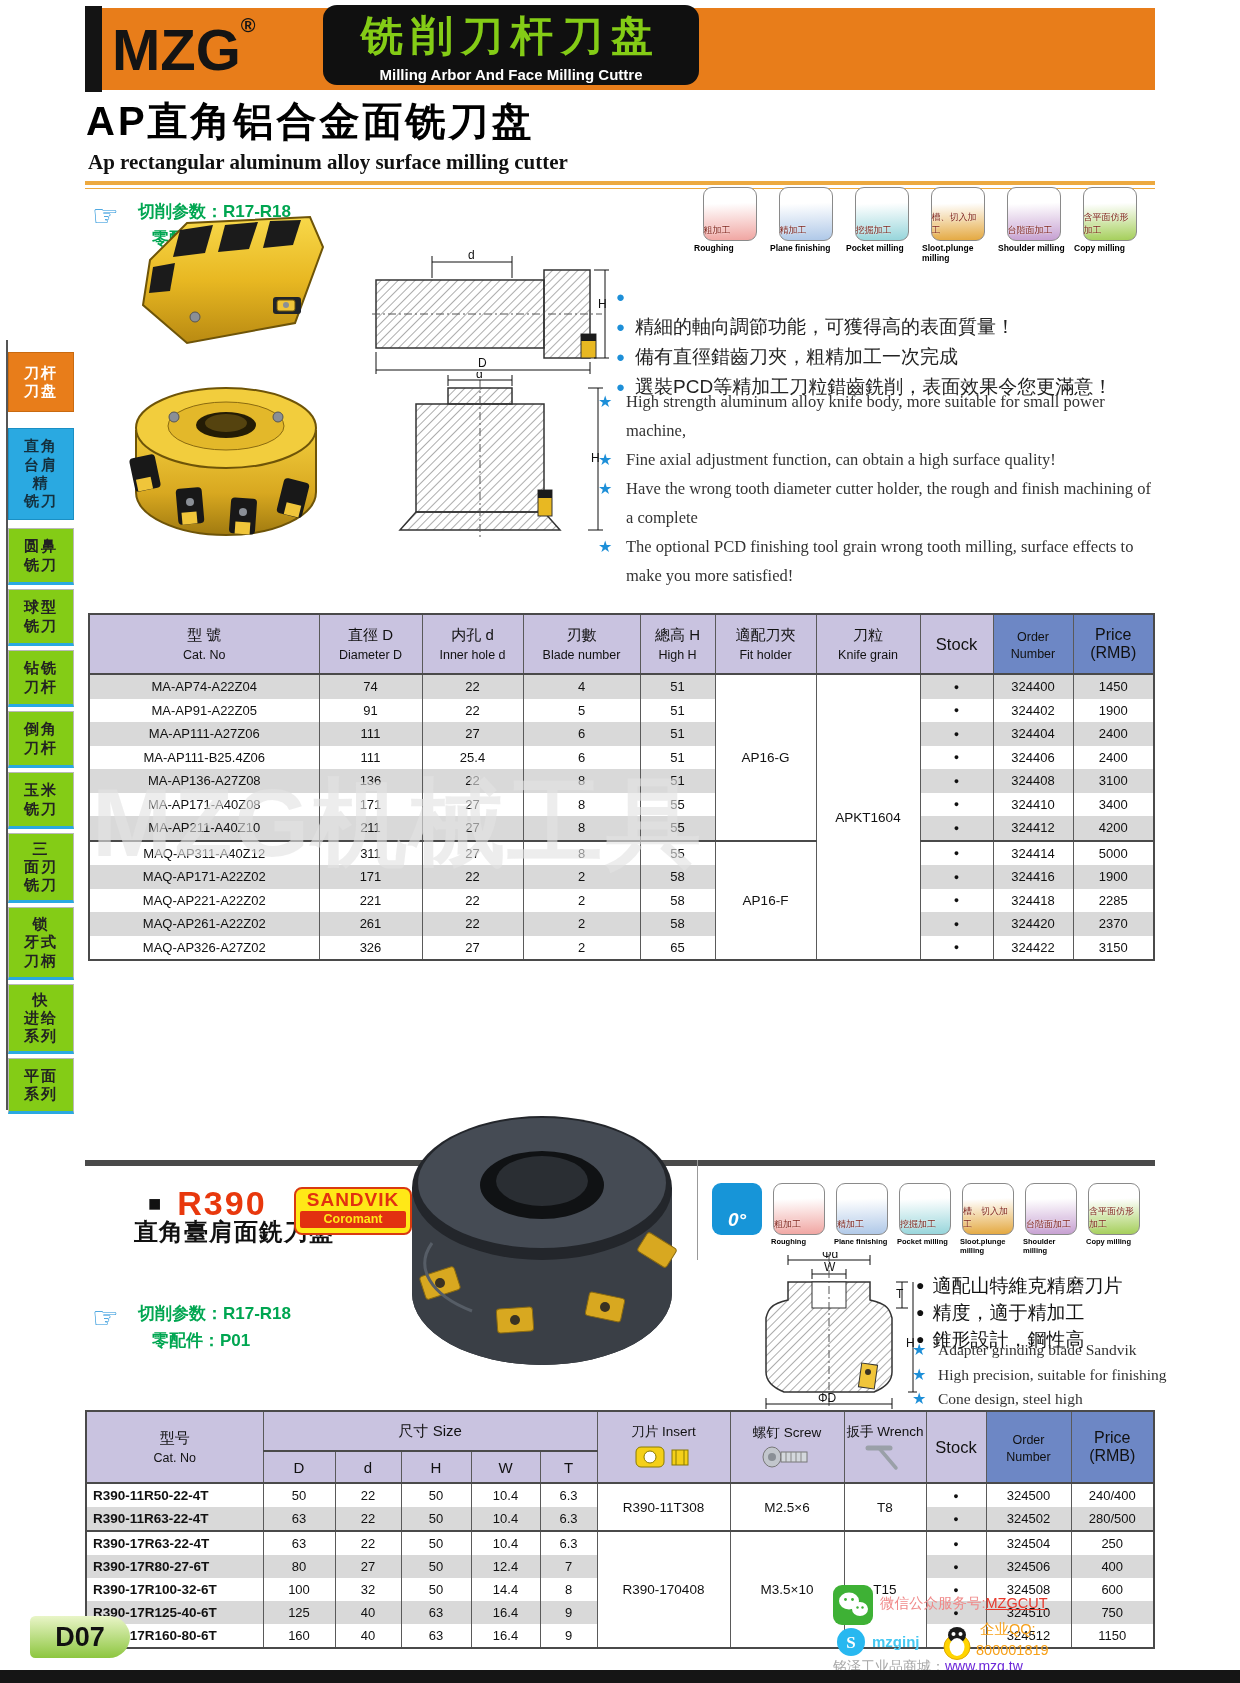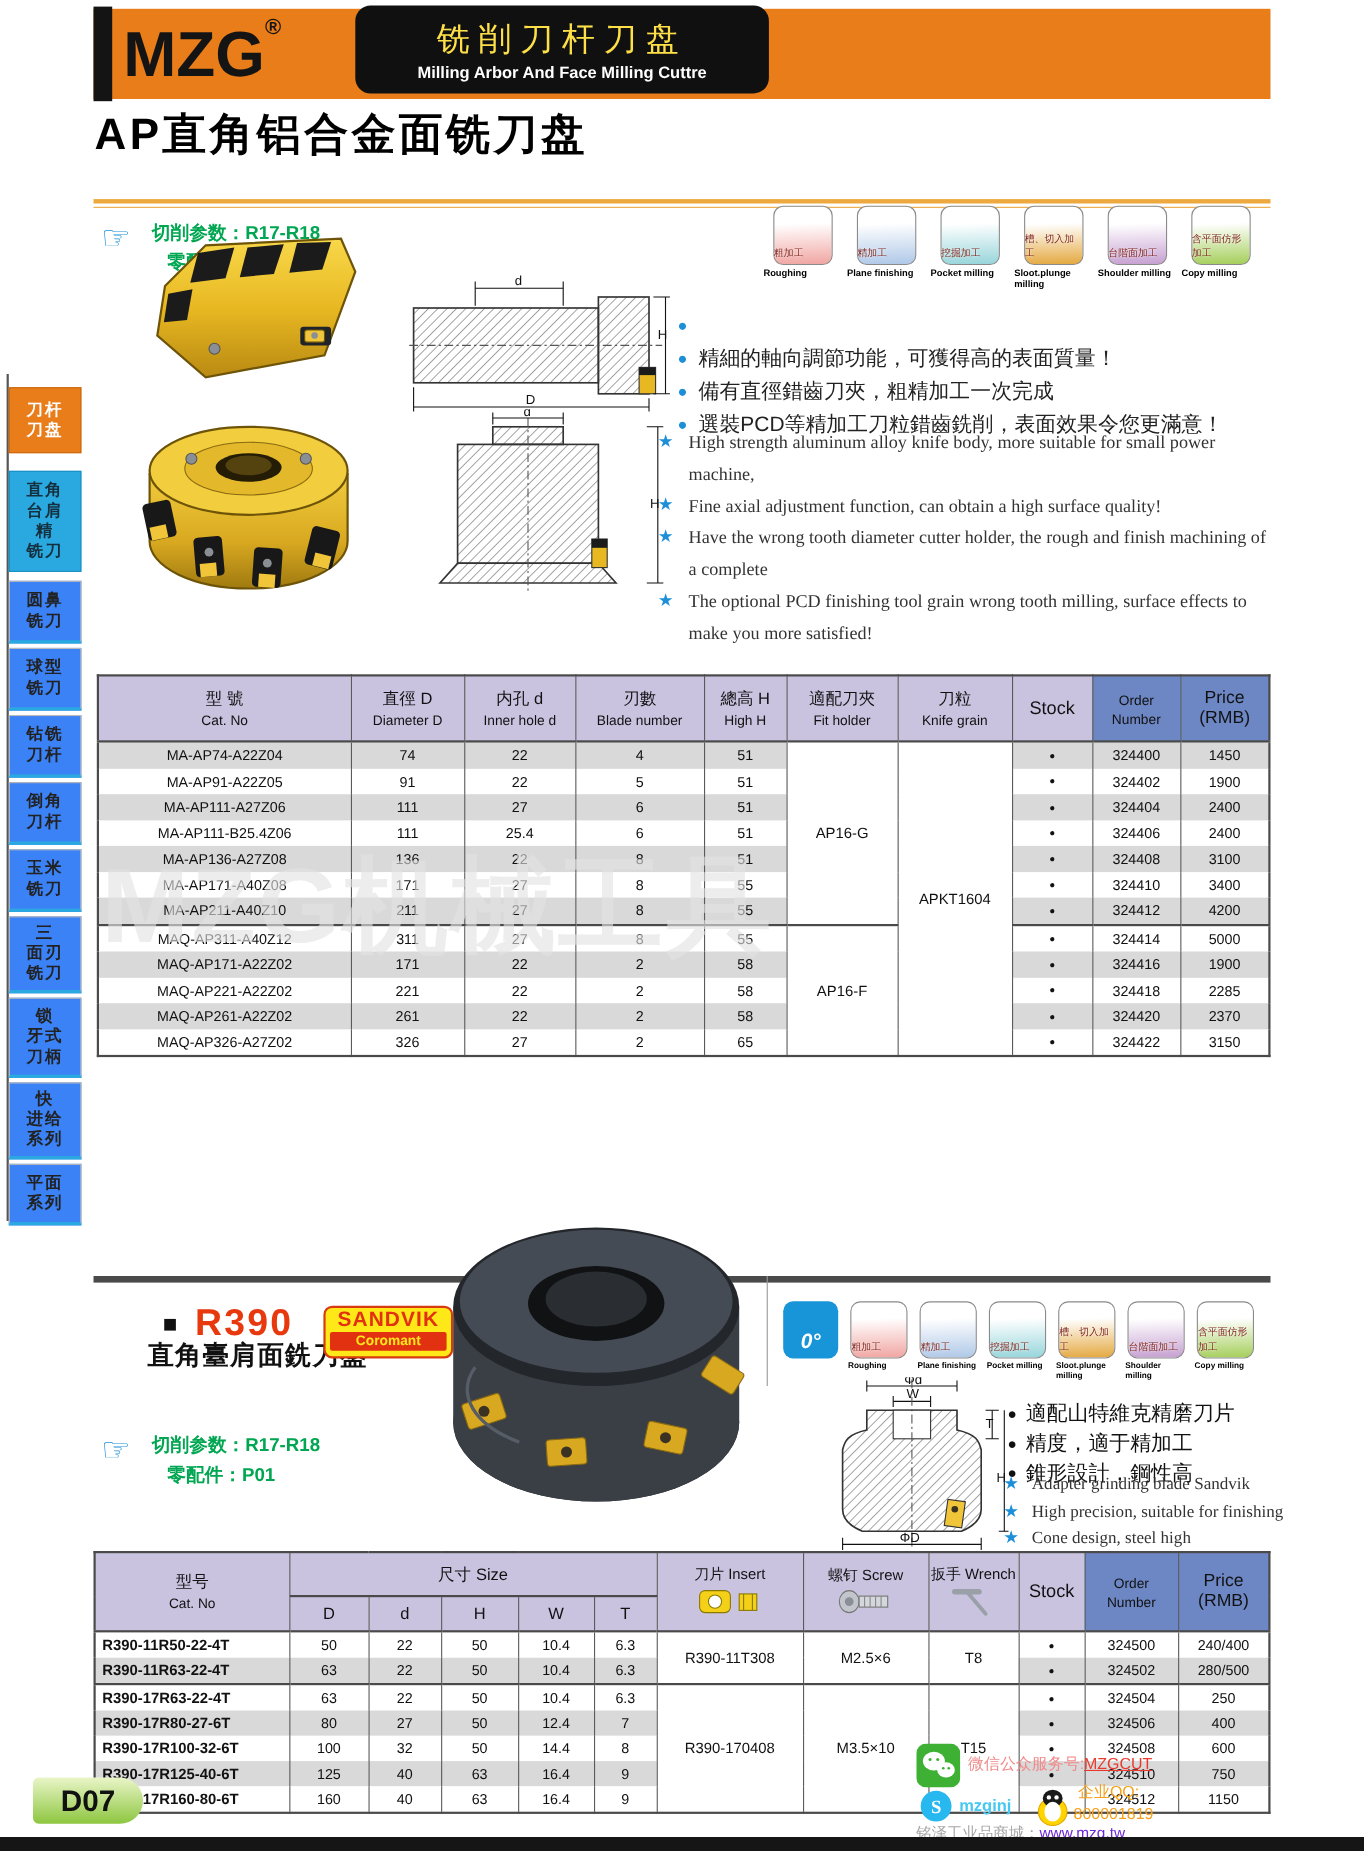--- a/index.html
+++ b/index.html
@@ -7,21 +7,21 @@
         font-family:"Liberation Sans",sans-serif;color:#111;}
   .abs{position:absolute;}
 
   
   #hdr-band{left:85px;top:8px;width:1070px;height:82px;background:#e87d1a;}
   #hdr-stripe{left:85px;top:6px;width:17px;height:86px;background:#141414;}
   #logo{left:112px;top:14px;font-size:58px;font-weight:900;letter-spacing:0px;color:#141414;}
   #logo sup{font-size:20px;font-weight:bold;vertical-align:38px;}
   #hdr-box{left:323px;top:5px;width:376px;height:80px;background:#101010;border-radius:14px;
            display:flex;flex-direction:column;align-items:center;justify-content:center;}
-  #hdr-box .t1{color:#fde047;font-size:30px;font-weight:400;letter-spacing:8px;}
+  #hdr-box .t1{color:#84cc16;font-size:42px;font-weight:700;letter-spacing:8px;}
   #hdr-box .t2{color:#fff;font-size:15px;font-weight:bold;margin-top:2px;}
 
   
   #page-title{left:86px;top:94px;font-size:40px;font-weight:900;letter-spacing:3px;color:#000;}
   #page-sub{left:88px;top:150px;font-size:21px;font-weight:bold;font-family:"Liberation Serif",serif;}
   #title-rule{left:85px;top:181px;width:1070px;height:3px;border-top:4px solid #eda93f;border-bottom:1px solid #eda93f;}
 
   
   .params{width:260px;}
   .params .hand{position:absolute;left:0;top:0;font-size:30px;color:#1d8fd8;}
@@ -102,21 +102,21 @@
   #r390-bullets-en .bline{display:flex;font-family:"Liberation Serif",serif;font-size:15.5px;color:#333;line-height:24.5px;}
   #r390-bullets-en .star{width:26px;}
 
   
   #sb-line{left:6px;top:340px;width:2px;height:770px;background:#555;}
   .sbtab{position:absolute;left:8px;width:66px;display:flex;align-items:center;justify-content:center;
          text-align:center;font-weight:bold;font-size:15px;white-space:pre-line;line-height:1.22;
          letter-spacing:2px;box-sizing:border-box;}
   .sbtab.orange{background:#e87d1a;color:#fff;border:1px solid #c96a10;}
   .sbtab.active{background:#2aa9e1;color:#14303e;border:1px solid #1a8fc4;}
-  .sbtab.plain{background:#3b82f6;color:#222;border:1px solid #b9b9b9;border-bottom:3px solid #2aa9e1;}
+  .sbtab.plain{background:#84cc16;color:#222;border:1px solid #b9b9b9;border-bottom:3px solid #2aa9e1;}
 
   
   #d07{left:30px;top:1616px;width:100px;height:42px;border-radius:6px 24px 24px 6px;
        background:linear-gradient(180deg,#e9f5c8,#8dc63f);display:flex;align-items:center;justify-content:center;
        font-size:27px;font-weight:900;color:#111;}
   #wechat-icon{left:833px;top:1585px;}
   #wechat-line{left:880px;top:1594px;font-size:14.5px;}
   #wechat-line .lab{color:#f08a8a;}
   #wechat-line .val{color:#e8392c;text-decoration:underline;}
   #skype-icon{left:836px;top:1627px;}
@@ -138,20 +138,21 @@
 
   <div class="abs" id="hdr-band"></div>
   <div class="abs" id="hdr-stripe"></div>
   <div class="abs" id="logo"><span>MZG</span><sup>®</sup></div>
   <div class="abs" id="hdr-box">
     <div class="t1">铣削刀杆刀盘</div>
     <div class="t2">Milling Arbor And Face Milling Cuttre</div>
   </div>
 
   <div class="abs" id="page-title">AP直角铝合金面铣刀盘</div>
+  <div class="abs" id="page-sub">Ap rectangular aluminum alloy surface milling cutter</div>
   <div class="abs" id="title-rule"></div>
 
   <div class="abs params" id="params-top">
     <span class="hand">☞</span>
     <div class="pline">切削参数：R17-R18</div>
     <div class="pline2">零配件：P01</div>
   </div>
 
   <div class="abs icon-row" id="icons-top">
       <div class="picon">

